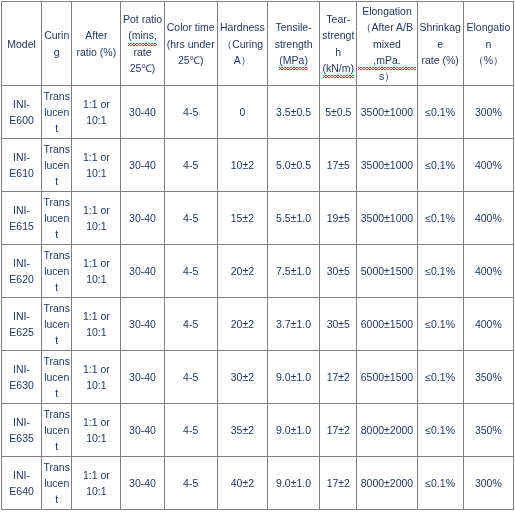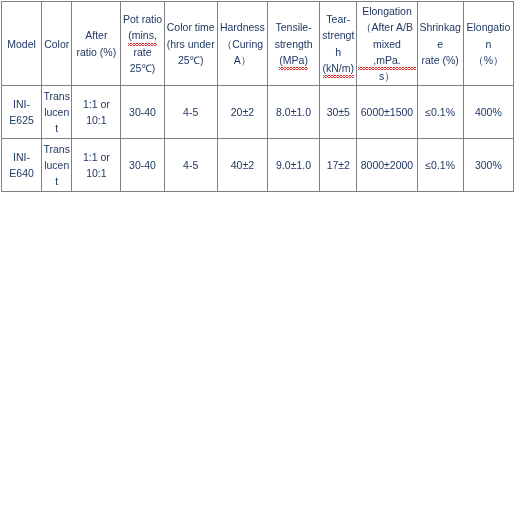--- a/index.html
+++ b/index.html
@@ -110,21 +110,21 @@
   </colgroup>
 
   <thead>
     <tr>
 
       <th>
         <span class="hdr-line">Model</span>
       </th>
 
       <th>
-        <span class="hdr-line">Color</span>
+        <span class="hdr-line">Curing</span>
       </th>
 
       <th>
         <span class="hdr-line">After</span>
         <span class="hdr-line">ratio (%)</span>
       </th>
 
       <th>
         <span class="hdr-line">Pot ratio</span>
         <span class="hdr-line"><span class="sq">(mins,</span></span>
@@ -171,31 +171,109 @@
       <th>
         <span class="hdr-line">Elongation</span>
         <span class="hdr-line">（%）</span>
       </th>
 
     </tr>
   </thead>
 
   <tbody>
       <tr>
+        <td>INI-E600</td>
+        <td class="cell-color">Translucent</td>
+        <td>1:1 or 10:1</td>
+        <td>30-40</td>
+        <td>4-5</td>
+        <td>0</td>
+        <td>3.5±0.5</td>
+        <td>5±0.5</td>
+        <td>3500±1000</td>
+        <td>≤0.1%</td>
+        <td>300%</td>
+      </tr>
+      <tr>
+        <td>INI-E610</td>
+        <td class="cell-color">Translucent</td>
+        <td>1:1 or 10:1</td>
+        <td>30-40</td>
+        <td>4-5</td>
+        <td>10±2</td>
+        <td>5.0±0.5</td>
+        <td>17±5</td>
+        <td>3500±1000</td>
+        <td>≤0.1%</td>
+        <td>400%</td>
+      </tr>
+      <tr>
+        <td>INI-E615</td>
+        <td class="cell-color">Translucent</td>
+        <td>1:1 or 10:1</td>
+        <td>30-40</td>
+        <td>4-5</td>
+        <td>15±2</td>
+        <td>5.5±1.0</td>
+        <td>19±5</td>
+        <td>3500±1000</td>
+        <td>≤0.1%</td>
+        <td>400%</td>
+      </tr>
+      <tr>
+        <td>INI-E620</td>
+        <td class="cell-color">Translucent</td>
+        <td>1:1 or 10:1</td>
+        <td>30-40</td>
+        <td>4-5</td>
+        <td>20±2</td>
+        <td>7.5±1.0</td>
+        <td>30±5</td>
+        <td>5000±1500</td>
+        <td>≤0.1%</td>
+        <td>400%</td>
+      </tr>
+      <tr>
         <td>INI-E625</td>
         <td class="cell-color">Translucent</td>
         <td>1:1 or 10:1</td>
         <td>30-40</td>
         <td>4-5</td>
         <td>20±2</td>
-        <td>8.0±1.0</td>
+        <td>3.7±1.0</td>
         <td>30±5</td>
         <td>6000±1500</td>
         <td>≤0.1%</td>
         <td>400%</td>
+      </tr>
+      <tr>
+        <td>INI-E630</td>
+        <td class="cell-color">Translucent</td>
+        <td>1:1 or 10:1</td>
+        <td>30-40</td>
+        <td>4-5</td>
+        <td>30±2</td>
+        <td>9.0±1.0</td>
+        <td>17±2</td>
+        <td>6500±1500</td>
+        <td>≤0.1%</td>
+        <td>350%</td>
+      </tr>
+      <tr>
+        <td>INI-E635</td>
+        <td class="cell-color">Translucent</td>
+        <td>1:1 or 10:1</td>
+        <td>30-40</td>
+        <td>4-5</td>
+        <td>35±2</td>
+        <td>9.0±1.0</td>
+        <td>17±2</td>
+        <td>8000±2000</td>
+        <td>≤0.1%</td>
+        <td>350%</td>
       </tr>
       <tr>
         <td>INI-E640</td>
         <td class="cell-color">Translucent</td>
         <td>1:1 or 10:1</td>
         <td>30-40</td>
         <td>4-5</td>
         <td>40±2</td>
         <td>9.0±1.0</td>
         <td>17±2</td>

